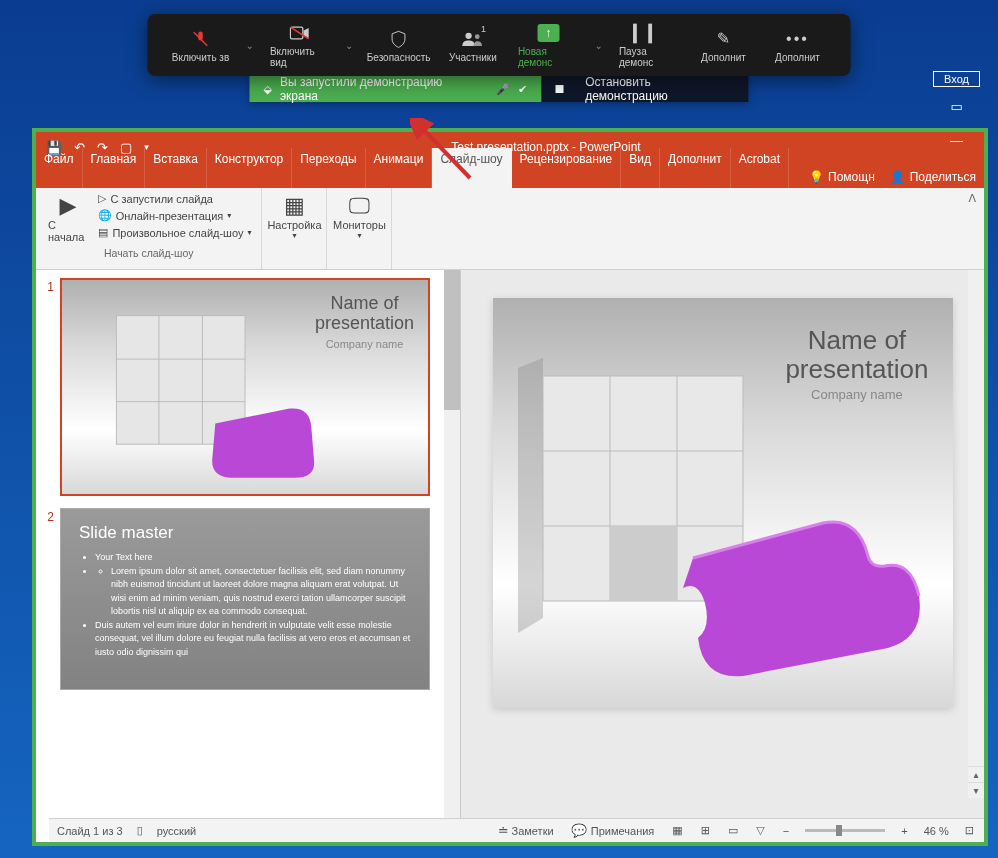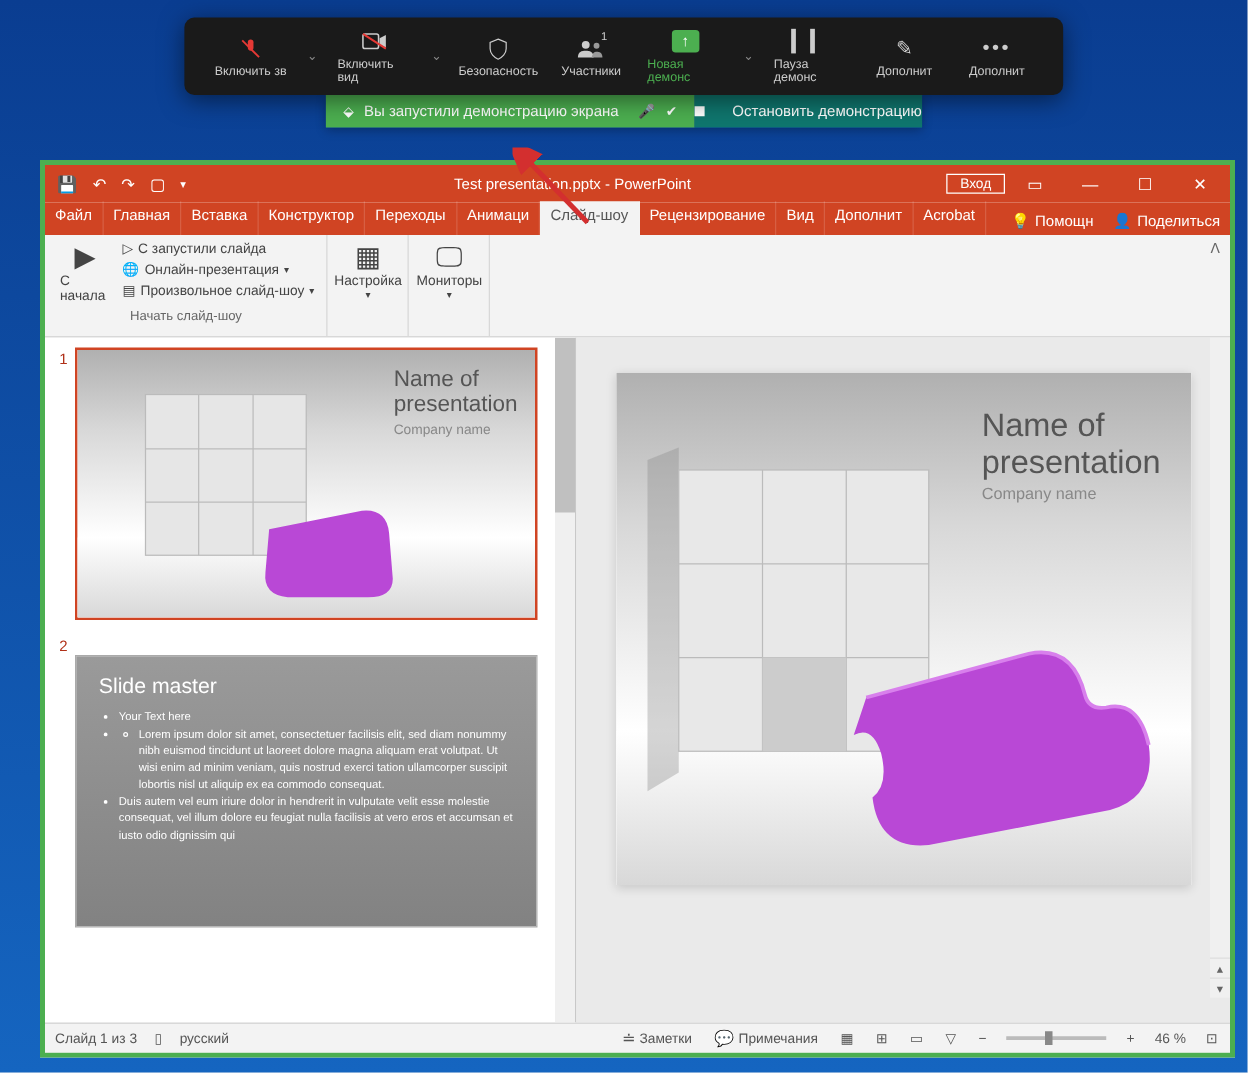--- a/index.html
+++ b/index.html
@@ -10,39 +10,39 @@
 .zoom-btn { display: flex; flex-direction: column; align-items: center; justify-content: center; color: #ccc; font-size: 10px; min-width: 70px; padding: 2px 6px; cursor: pointer; position: relative; }
 .zoom-icon { height: 22px; display: flex; align-items: center; justify-content: center; font-size: 16px; margin-bottom: 2px; }
 .zoom-btn.green { color: #4caf50; }
 .zoom-chev { color: #888; font-size: 10px; padding: 0 6px; cursor: pointer; }
 .zoom-count { position: absolute; top: -2px; right: 22px; font-size: 9px; color: #ccc; }
 .zoom-green-box { background: #4caf50; color: #fff; width: 22px; height: 18px; border-radius: 3px; display: flex; align-items: center; justify-content: center; font-size: 12px; }
 
 
 .share-bar { position: absolute; top: 76px; left: 50%; transform: translateX(-50%); display: flex; height: 26px; font-size: 12px; z-index: 99; box-shadow: 0 2px 8px rgba(0,0,0,0.3); }
 .share-green { background: #4caf50; color: #fff; display: flex; align-items: center; padding: 0 14px; gap: 8px; }
-.share-red { background: #0f766e; color: #fff; display: flex; align-items: center; padding: 0 0; gap: 22px; cursor: pointer; }
+.share-red { background: #0f172a; color: #fff; display: flex; align-items: center; padding: 0 14px; gap: 22px; cursor: pointer; }
 .share-icon { font-size: 11px; }
 .stop-sq { width: 8px; height: 8px; background: #fff; }
 
 
 .arrow { position: absolute; top: 118px; left: 410px; z-index: 98; pointer-events: none; }
 
 
 .ppt { position: absolute; top: 128px; left: 32px; right: 10px; bottom: 12px; background: #fff; border: 4px solid #4caf50; display: flex; flex-direction: column; }
 .titlebar { background: #d04423; height: 30px; display: flex; align-items: center; color: #fff; font-size: 12px; }
 .qat { display: flex; align-items: center; gap: 12px; padding: 0 10px; }
 .qat span { cursor: pointer; font-size: 13px; }
 .title-center { flex: 1; text-align: center; font-size: 12px; }
-.title-right { display: flex; align-items: center; gap: 4px; padding-right: 4px; }
+.title-right { display: flex; align-items: center; gap: 4px; padding-right: 4px; flex-direction: column; }
 .login-btn { border: 1px solid #fff; padding: 1px 10px; font-size: 11px; cursor: pointer; }
 .win-btn { width: 40px; height: 30px; display: flex; align-items: center; justify-content: center; cursor: pointer; font-size: 13px; }
 
 .tabs { background: #d04423; height: 26px; display: flex; align-items: flex-end; color: #fff; font-size: 12px; }
-.tab { padding: 4px 8px 9px; cursor: pointer; white-space: nowrap; border-right: 1px solid rgba(255,255,255,0.15); margin-top: 16px; }
+.tab { padding: 4px 8px 22px; cursor: pointer; white-space: nowrap; border-right: 1px solid rgba(255,255,255,0.15); margin-top: 16px; }
 .tab.active { background: #f3f3f3; color: #555; }
 .tabs-spacer { flex: 1; }
 .tab-r { padding: 4px 8px; cursor: pointer; display: flex; align-items: center; gap: 4px; }
 
 .ribbon { background: #f3f3f3; border-bottom: 1px solid #d0d0d0; height: 82px; display: flex; }
 .rgroup { border-right: 1px solid #d8d8d8; padding: 3px 8px 0; display: flex; flex-direction: column; font-size: 11px; color: #444; }
 .rgroup .big { display: flex; }
 .rgroup .big-btn { display: flex; flex-direction: column; align-items: center; padding: 2px 4px; cursor: pointer; width: 48px; }
 .rgroup .big-btn .ico { font-size: 22px; height: 26px; display:flex; align-items:center; }
 .rgroup .small-btns { display: flex; flex-direction: column; gap: 2px; padding-left: 4px; }
@@ -50,39 +50,39 @@
 .rgroup .label { text-align: center; font-size: 10.5px; color: #666; padding: 2px 0; }
 .ribbon-collapse { margin-left: auto; padding: 4px 8px; cursor: pointer; color: #666; font-size: 11px; }
 
 .content { flex: 1; display: flex; background: #eaeaea; overflow: hidden; }
 .thumbs { width: 425px; background: #fff; border-right: 1px solid #c8c8c8; overflow-y: auto; padding: 8px 4px; position: relative; }
 .thumbs-scroll { position: absolute; right: 0; top: 0; bottom: 0; width: 16px; background: #f0f0f0; }
 .thumbs-scroll-thumb { background: #c0c0c0; width: 100%; height: 140px; }
 .thumb-item { display: flex; gap: 6px; margin-bottom: 12px; }
 .thumb-num { font-size: 12px; color: #b03018; width: 14px; padding-top: 2px; text-align: right; }
 .thumb { border: 2px solid #d04423; width: 370px; height: 218px; background: #fff; position: relative; overflow: hidden; }
-.thumb.t2 { border: 1px solid #aaa; background: linear-gradient(180deg, #9a9a9a 0%, #828282 100%); height: 218px; padding: 14px 18px; color: #fff; margin-top: 16px; }
+.thumb.t2 { border: 1px solid #aaa; background: linear-gradient(180deg, #9a9a9a 0%, #828282 100%); height: 182px; padding: 14px 18px; color: #fff; }
 .thumb.t2 h3 { font-size: 17px; font-weight: normal; margin-bottom: 8px; }
 .thumb.t2 ul { list-style: disc; padding-left: 16px; font-size: 9px; line-height: 1.5; }
 .thumb.t2 ul ul { list-style: circle; }
 
 .preview { flex: 1; display: flex; background: #eaeaea; position: relative; }
 .preview-scroll-v { position: absolute; right: 0; top: 0; bottom: 20px; width: 16px; background: #f0f0f0; }
 .preview-nav { position: absolute; right: 0; bottom: 20px; width: 16px; display: flex; flex-direction: column; }
 .preview-nav span { height: 16px; display:flex; align-items:center; justify-content:center; font-size:10px; color:#666; cursor:pointer; background:#f0f0f0; border-top:1px solid #ddd;}
 .slide-canvas { margin: 28px auto; width: 460px; height: 410px; background: #fff; box-shadow: 0 2px 8px rgba(0,0,0,0.15); position: relative; overflow: hidden; }
 
 
 .puzzle-bg { position: absolute; inset: 0; background: linear-gradient(180deg, #b0b0b0 0%, #d8d8d8 30%, #fff 70%); }
 .puzzle-floor { position: absolute; left:0; right:0; bottom:0; height:30%; background: linear-gradient(180deg, #fff 0%, #d8d8d8 100%); }
-.puzzle-title { position: absolute; right: 6%; top: 10%; text-align: left; color: #555; }
+.puzzle-title { position: absolute; right: 6%; top: 10%; text-align: center; color: #555; }
 .puzzle-title .t1 { font-size: 22px; line-height: 1.1; }
 .puzzle-title .t2 { font-size: 11px; color: #888; margin-top: 4px; }
 
-.statusbar { height: 24px; background: #f3f3f3; border-top: 1px solid #d0d0d0; display: flex; align-items: center; font-size: 11px; color: #555; padding: 0 8px; gap: 14px; }
+.statusbar { height: 24px; background: #f3f3f3; border-top: 1px solid #d0d0d0; display: flex; align-items: center; font-size: 11px; color: #555; padding: 0 8px; gap: 14px; margin-left: 13px; }
 .statusbar .sp { flex: 1; }
 .sb-btn { display: flex; align-items: center; gap: 3px; cursor: pointer; padding: 0 2px; }
 .sb-icon { font-size: 13px; }
 .zoom-slider { width: 80px; height: 3px; background: #bbb; position: relative; }
 .zoom-slider::after { content:''; position:absolute; left:38%; top:-4px; width:6px; height:11px; background:#888; }
 </style>
 </head>
 <body>
 
 <div class="zoom-bar">

